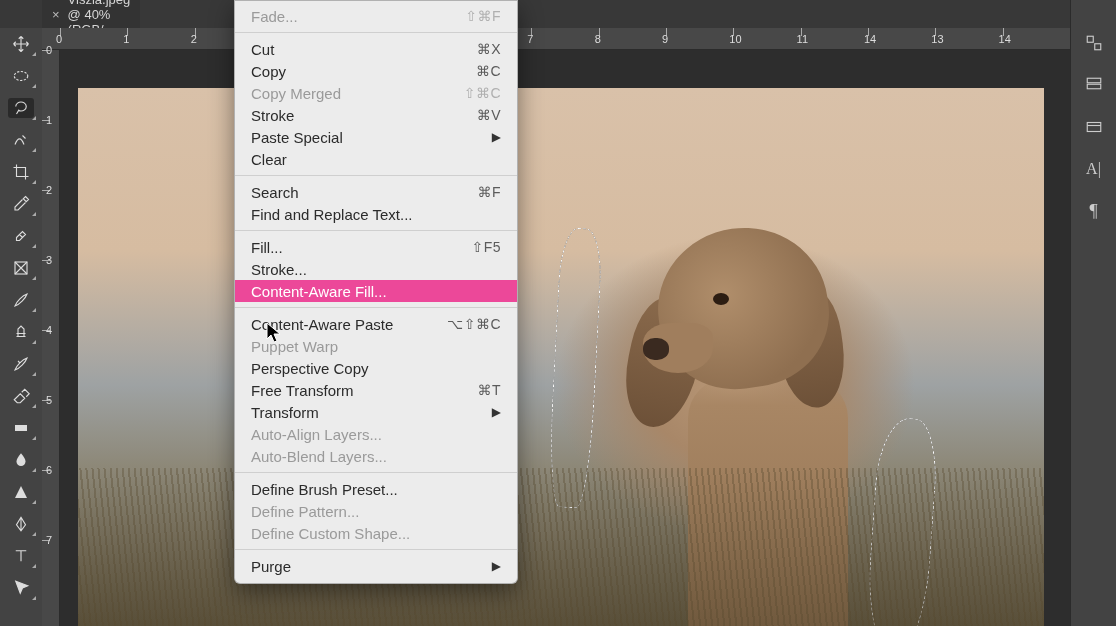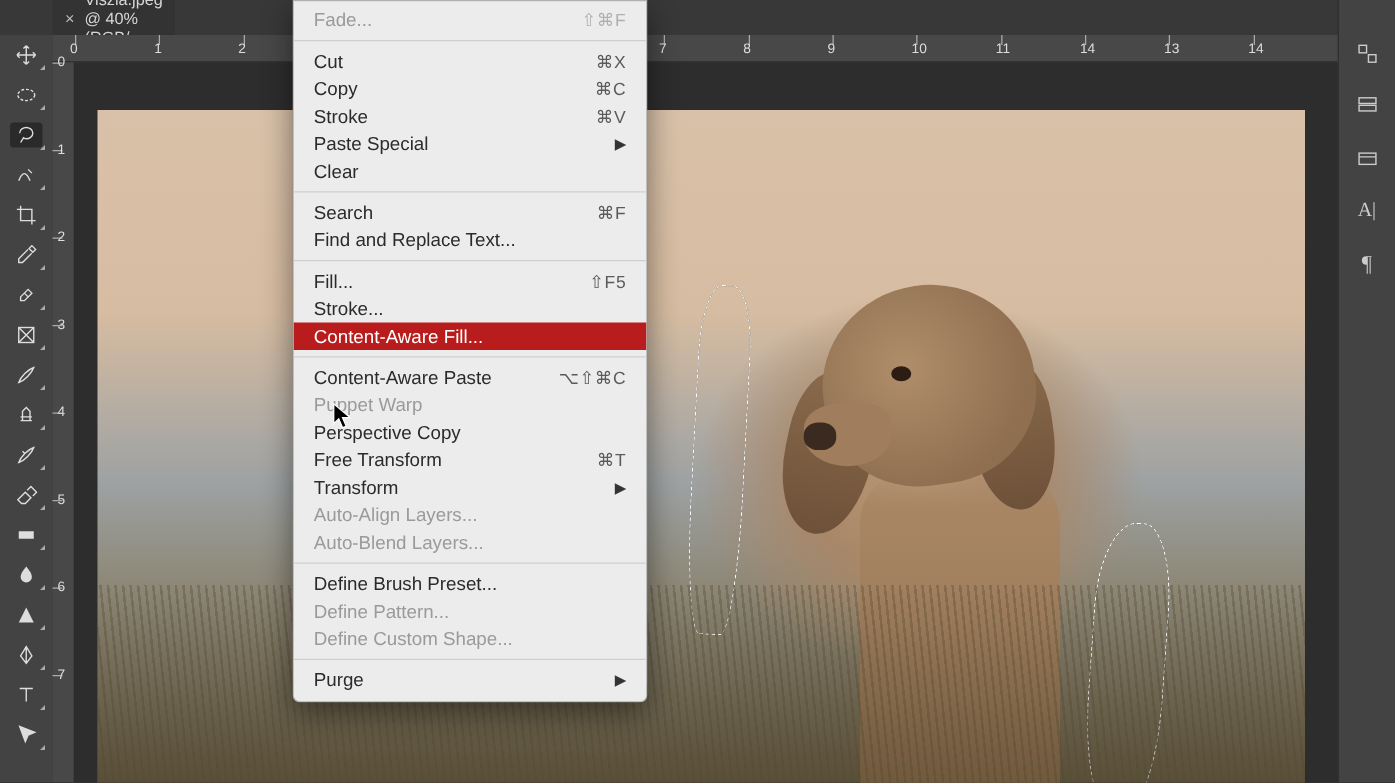--- a/index.html
+++ b/index.html
@@ -157,21 +157,21 @@
     padding: 4px 0 6px;
     font-size: 15px;
   }
   .menu .row {
     display: flex; align-items: center; justify-content: space-between;
     padding: 2px 16px;
     height: 22px;
     white-space: nowrap;
   }
   .menu .row.disabled { color: #9a9a9a; }
-  .menu .row.highlight { background: #b91c1c; color: #fff; }
+  .menu .row.highlight { background: #ec4899; color: #fff; }
   .menu .sep { height: 1px; background: #cfcfcf; margin: 5px 0; }
   .menu .shortcut { color: #5b5b5b; font-size: 14px; letter-spacing: 0.5px; }
   .menu .row.disabled .shortcut { color: #b0b0b0; }
   .menu .row .arrow { font-size: 12px; color: #333; }
 
   .cursor {
     position: absolute; left: 266px; top: 322px; width: 16px; height: 22px;
     pointer-events: none;
   }
   .cursor svg { width: 16px; height: 22px; }
@@ -419,20 +419,24 @@
     </div>
     <div class="sep"></div>
     <div class="row">
       <span>Cut</span>
       <span class="shortcut">⌘X</span>
     </div>
     <div class="row">
       <span>Copy</span>
       <span class="shortcut">⌘C</span>
     </div>
+    <div class="row disabled">
+      <span>Copy Merged</span>
+      <span class="shortcut">⇧⌘C</span>
+    </div>
     <div class="row">
       <span>Stroke</span>
       <span class="shortcut">⌘V</span>
     </div>
     <div class="row">
       <span>Paste Special</span>
       <span class="arrow">▶</span>
     </div>
     <div class="row">
       <span>Clear</span>

